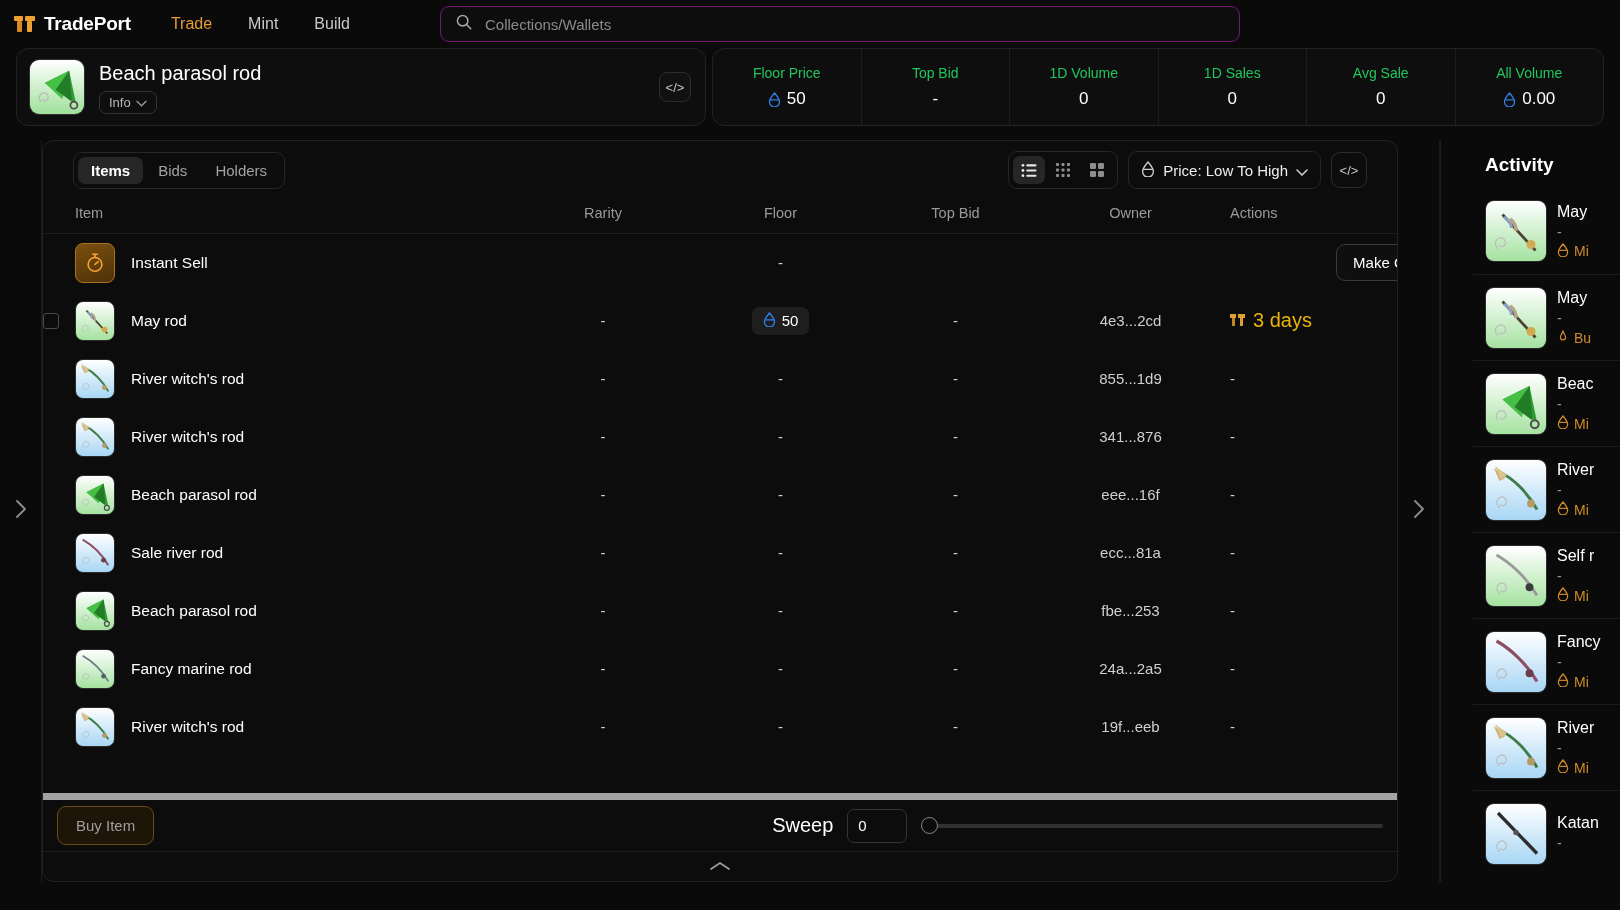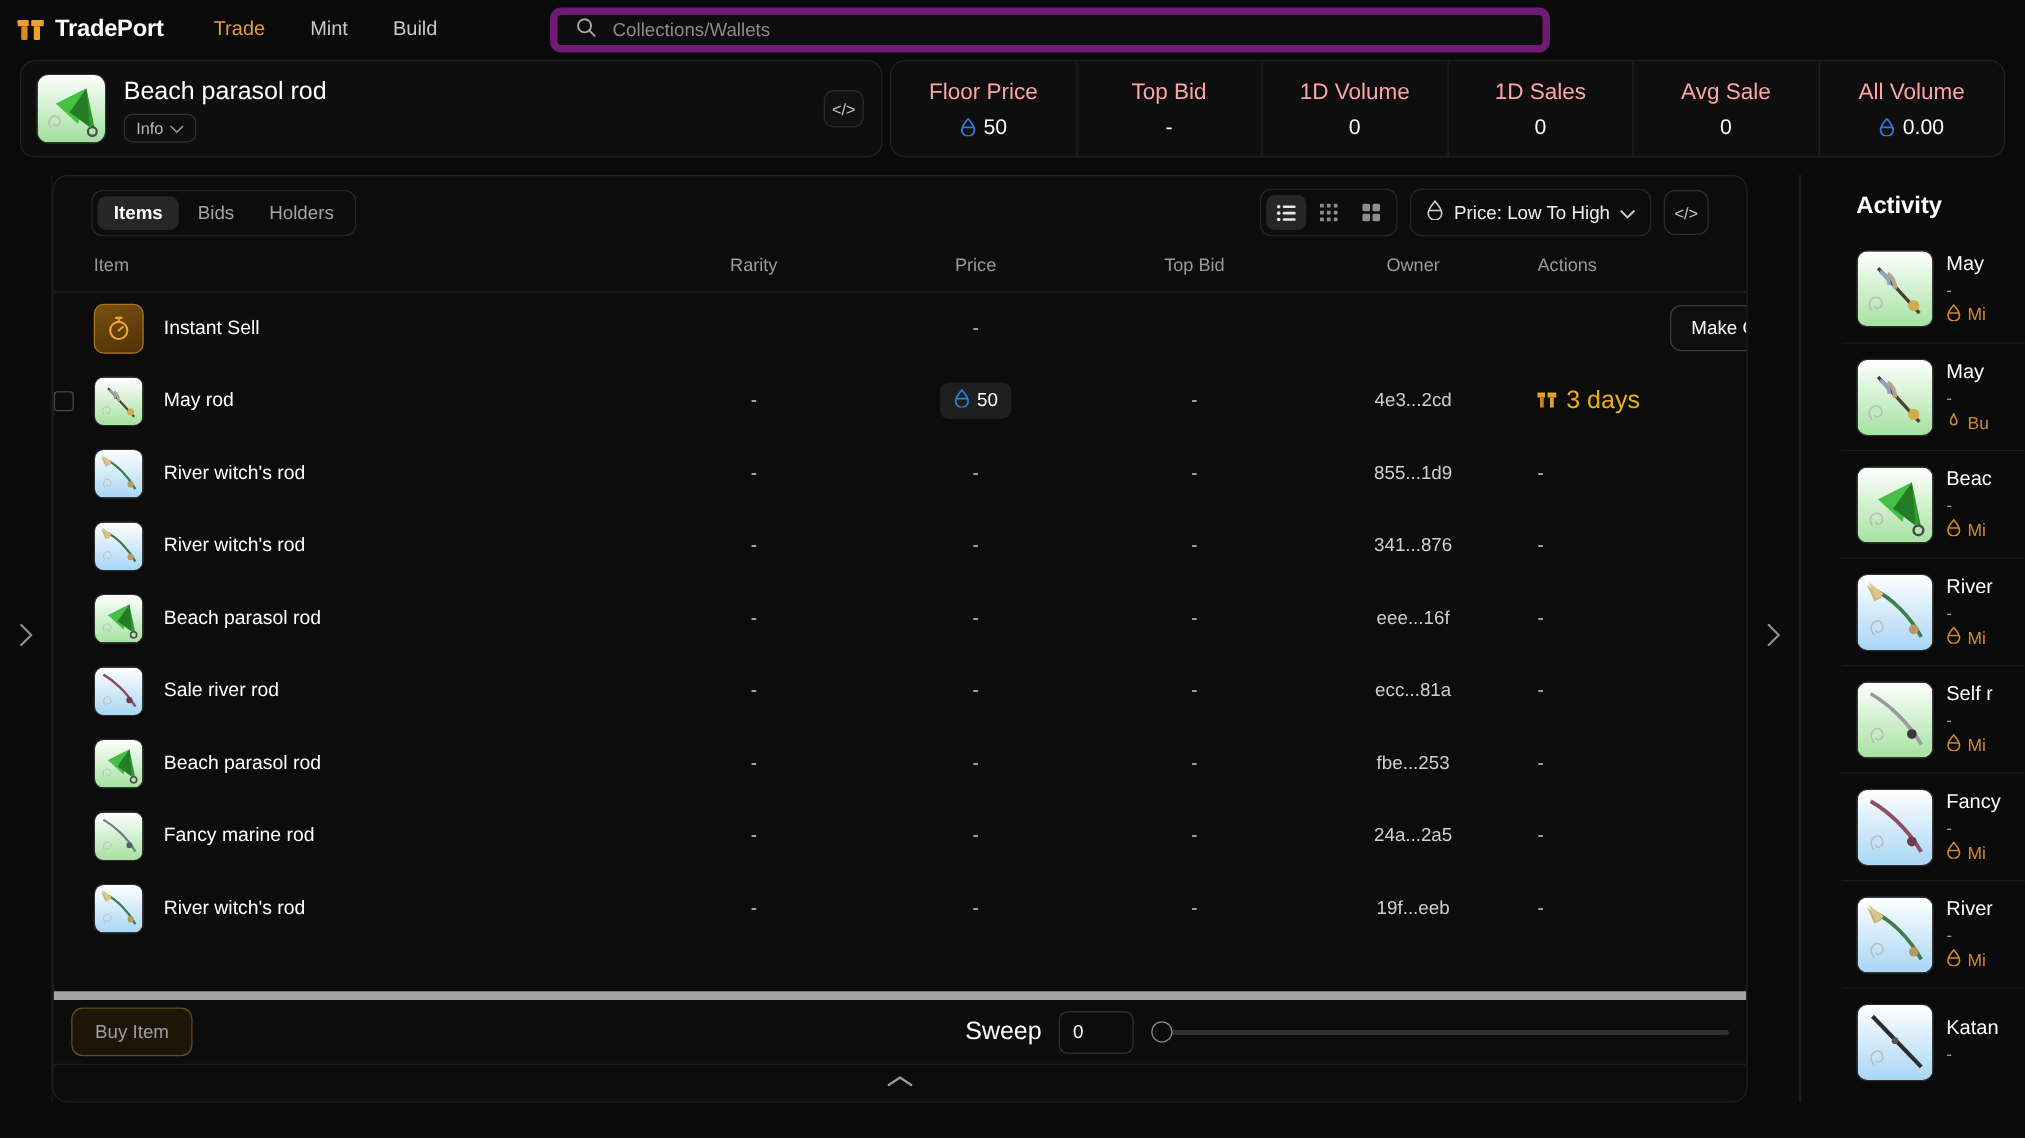--- a/index.html
+++ b/index.html
@@ -28,21 +28,21 @@
   .bm3 { left: 2.5px; top: 7px; width: 5px; height: 11px; border-radius: 1px; background:#d98824 !important; }
   .bm4 { left: 13px; top: 7px; width: 5px; height: 11px; border-radius: 1px; }
   .brand-name { font-size: 19px; font-weight: bold; letter-spacing: -0.2px; color: #fff; }
   .nav-links { display: flex; align-items: flex-end; gap: 36px; margin-left: 4px; }
   .nav-link { font-size: 16px; color: #c9c9c9; cursor: pointer; }
   .nav-link.active { color: #e59b3a; }
 
   #search-wrap {
     position: absolute; left: 440px; top: 6px;
     width: 800px; height: 36px;
-    border: 6px solid #701a75; border-radius: 9px;
+    border: 1px solid #701a75; border-radius: 9px;
     background: #0d0d0d;
     display: flex; align-items: center; gap: 12px;
     padding: 0 14px;
   }
   #search-input {
     flex: 1; background: transparent; border: none; outline: none;
     color: #e8e8e8; font-size: 15px; font-family: "Liberation Sans", sans-serif;
   }
   #search-input::placeholder { color: #8b8b8b; }
 
@@ -88,21 +88,21 @@
     display: flex; align-items: stretch;
     overflow: hidden;
   }
   .stat {
     flex: 1;
     display: flex; flex-direction: column; align-items: center; justify-content: center;
     gap: 8px;
     border-right: 1px solid #1e1e1e;
   }
   .stat:last-child { border-right: none; }
-  .stat-label { font-size: 18px; color: #fca5a5; }
+  .stat-label { font-size: 14px; color: #22c55e; }
   .stat-value { font-size: 17px; color: #fff; display: flex; align-items: center; gap: 6px; }
 
   .apt { display: inline-block; width: 13px; height: 15px; position: relative; }
   .apt svg { display: block; }
 
   
   #main { display: flex; height: 742px; padding: 0 0 0 0; }
 
   .rail {
     width: 42px; flex: 0 0 42px;
@@ -446,21 +446,21 @@
             <col class="col-rarity">
             <col class="col-price">
           <col class="col-topbid">
             <col class="col-owner">
             <col class="col-actions">
         </colgroup>
         <thead>
           <tr>
             <th class="col-item">Item</th>
             <th class="col-rarity">Rarity</th>
-            <th class="col-price">Price</th>
+            <th class="col-price">Floor</th>
             <th class="col-topbid">Top Bid</th>
             <th class="col-owner">Owner</th>
             <th class="col-actions">Actions</th>
           </tr>
         </thead>
         <tbody>
 
           <tr>
             <td class="c-item">
               <div class="itemcell">

